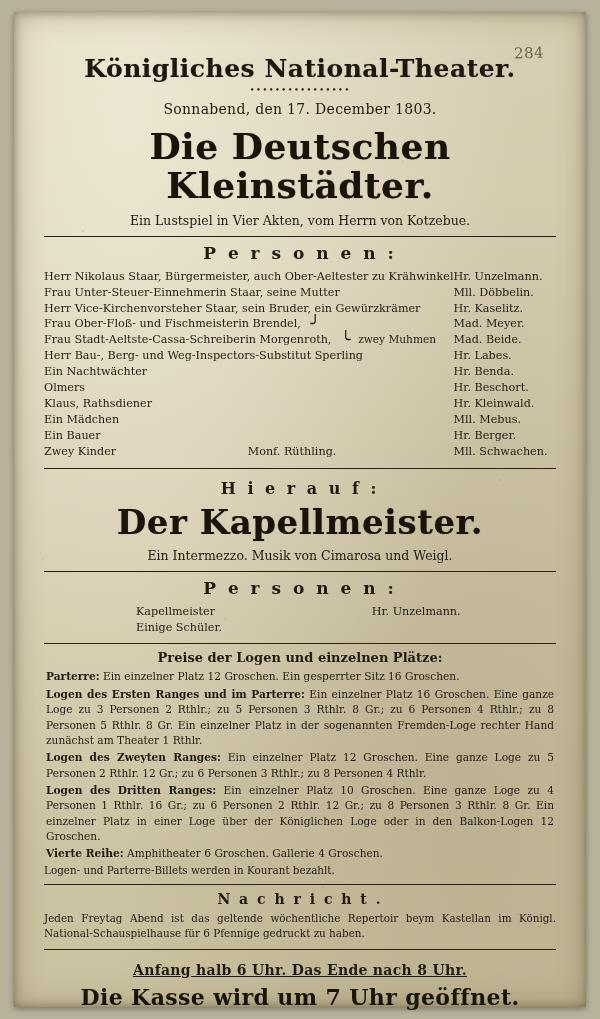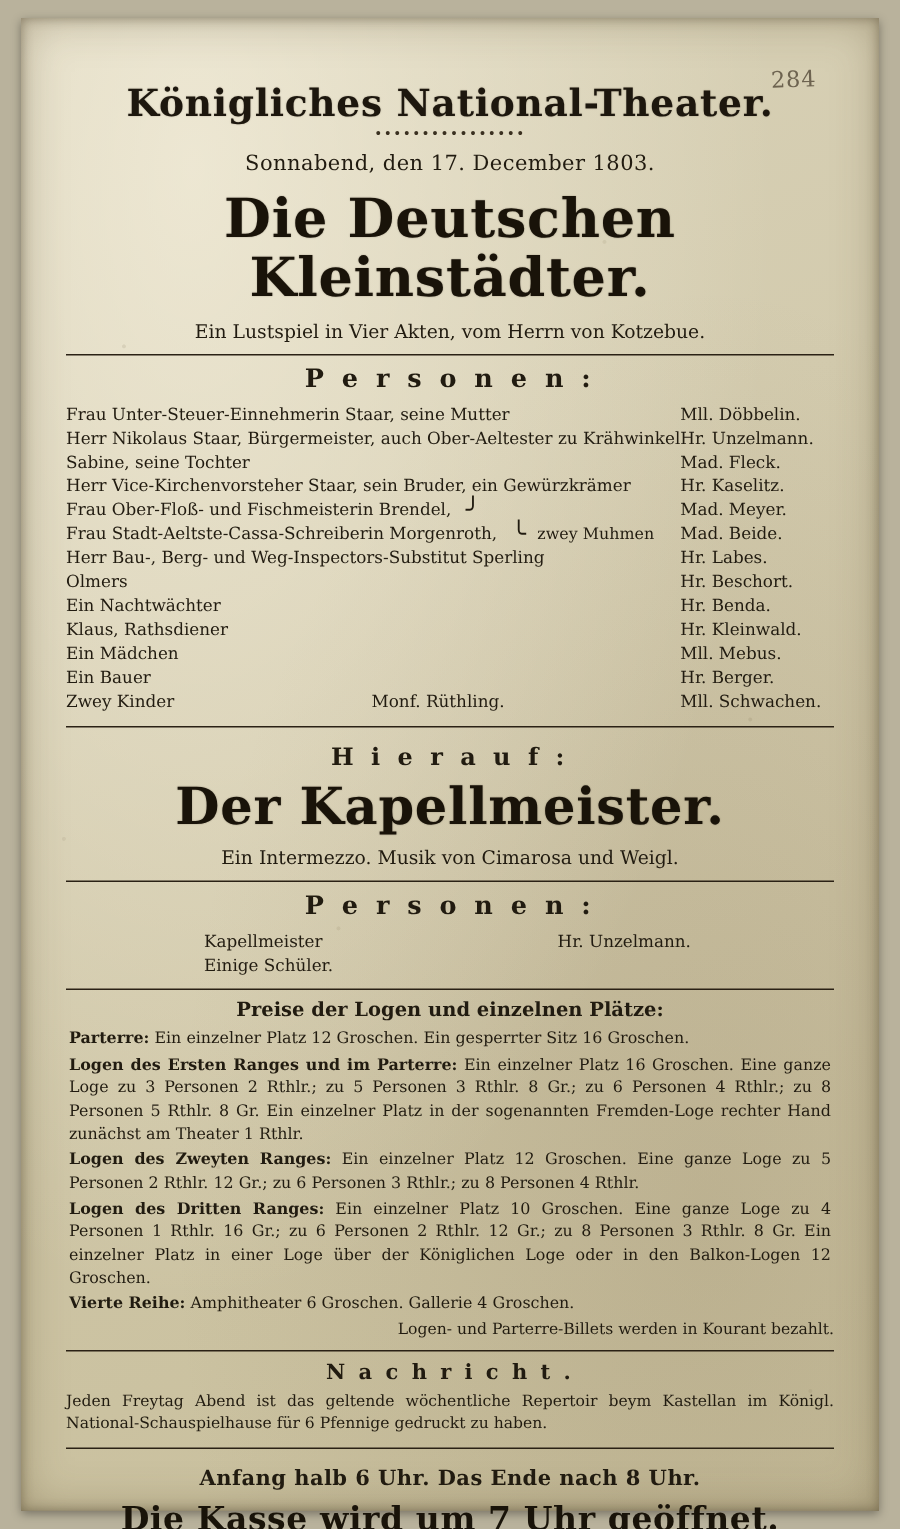--- a/index.html
+++ b/index.html
@@ -165,21 +165,21 @@
   .price-p {
     font-size: 10.6px;
     line-height: 1.45;
     text-align: justify;
     margin: 0 0 2px 0;
     padding: 0 2px;
   }
   .price-p b { font-weight: bold; margin-top: 24px; }
   .price-note {
     font-size: 10.4px;
-    text-align: right;
+    text-align: left;
     margin: 1px 0 3px 0;
   }
 
   .notice-head {
     text-align: center;
     font-size: 14px;
     font-weight: bold;
     letter-spacing: 2px;
     margin: 6px 0 4px 0;
   }
@@ -189,20 +189,21 @@
     text-align: justify;
     margin: 0 0 2px 0;
   }
 
   .times {
     text-align: center;
     font-size: 14px;
     font-weight: bold;
     margin: 12px 0 6px 0;
     letter-spacing: .3px;
+    text-decoration: underline;
   }
   .kasse {
     text-align: center;
     font-size: 22px;
     font-weight: bold;
     letter-spacing: .4px;
     margin: 4px 0 0 0;
     color: #191309;
   }
   .edge-dark {
@@ -229,30 +230,26 @@
     <div class="play-title frak">Die Deutschen Kleinstädter.</div>
     <div class="subtitle frak">Ein Lustspiel in Vier Akten, vom Herrn von Kotzebue.</div>
 
     <hr class="rule">
 
     <div class="section-head frak">P e r s o n e n :</div>
 
     <table class="cast">
       <tbody>
         <tr>
+          <td class="role frak">Herr Nikolaus Staar, Bürgermeister, auch Ober-Aeltester zu Krähwinkel</td>
+          <td class="actor frak">Hr. Unzelmann.</td>
+        </tr>
+        <tr>
           <td class="role frak">Frau Unter-Steuer-Einnehmerin Staar, seine Mutter</td>
           <td class="actor frak">Mll. Döbbelin.</td>
-        </tr>
-        <tr>
-          <td class="role frak">Herr Nikolaus Staar, Bürgermeister, auch Ober-Aeltester zu Krähwinkel</td>
-          <td class="actor frak">Hr. Unzelmann.</td>
-        </tr>
-        <tr>
-          <td class="role frak">Sabine, seine Tochter</td>
-          <td class="actor frak">Mad. Fleck.</td>
         </tr>
         <tr>
           <td class="role frak">Herr Vice-Kirchenvorsteher Staar, sein Bruder, ein Gewürzkrämer</td>
           <td class="actor frak">Hr. Kaselitz.</td>
         </tr>
         <tr>
           <td class="role frak">
             <span>Frau Ober-Floß- und Fischmeisterin Brendel,</span>
             <span class="brace">╯</span>
           </td>
@@ -264,26 +261,26 @@
             <span class="brace">╰</span>
             <span class="frak" style="font-size:10.6px; margin-left:4px;">zwey Muhmen</span>
           </td>
           <td class="actor frak">Mad. Beide.</td>
         </tr>
         <tr>
           <td class="role frak">Herr Bau-, Berg- und Weg-Inspectors-Substitut Sperling</td>
           <td class="actor frak">Hr. Labes.</td>
         </tr>
         <tr>
+          <td class="role frak">Ein Nachtwächter</td>
+          <td class="actor frak">Hr. Benda.</td>
+        </tr>
+        <tr>
           <td class="role frak">Olmers</td>
           <td class="actor frak">Hr. Beschort.</td>
-        </tr>
-        <tr>
-          <td class="role frak">Ein Nachtwächter</td>
-          <td class="actor frak">Hr. Benda.</td>
         </tr>
         <tr>
           <td class="role frak">Klaus, Rathsdiener</td>
           <td class="actor frak">Hr. Kleinwald.</td>
         </tr>
         <tr>
           <td class="role frak">Ein Mädchen</td>
           <td class="actor frak">Mll. Mebus.</td>
         </tr>
         <tr>

